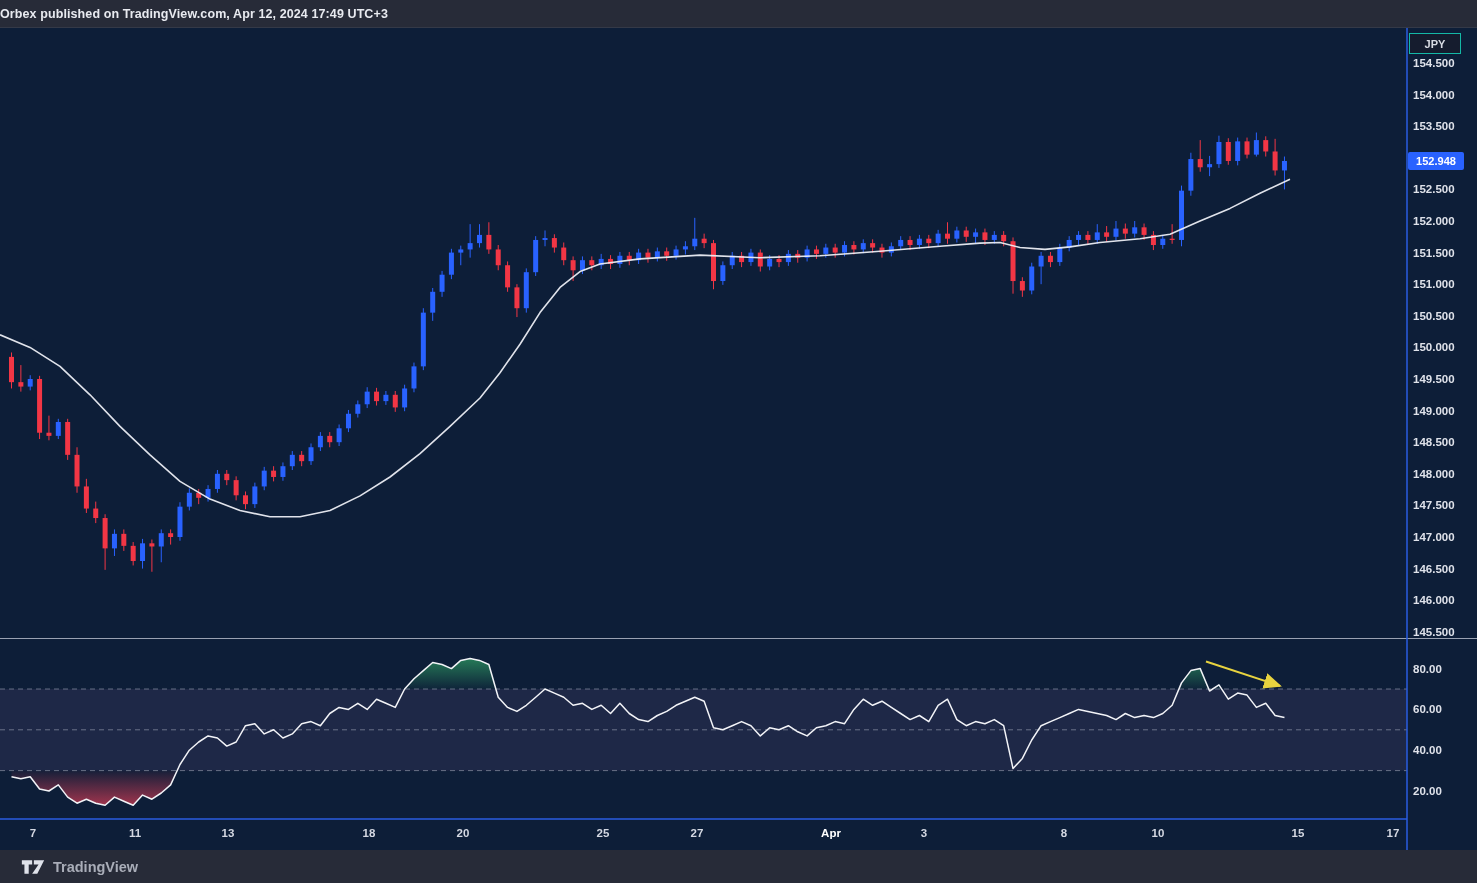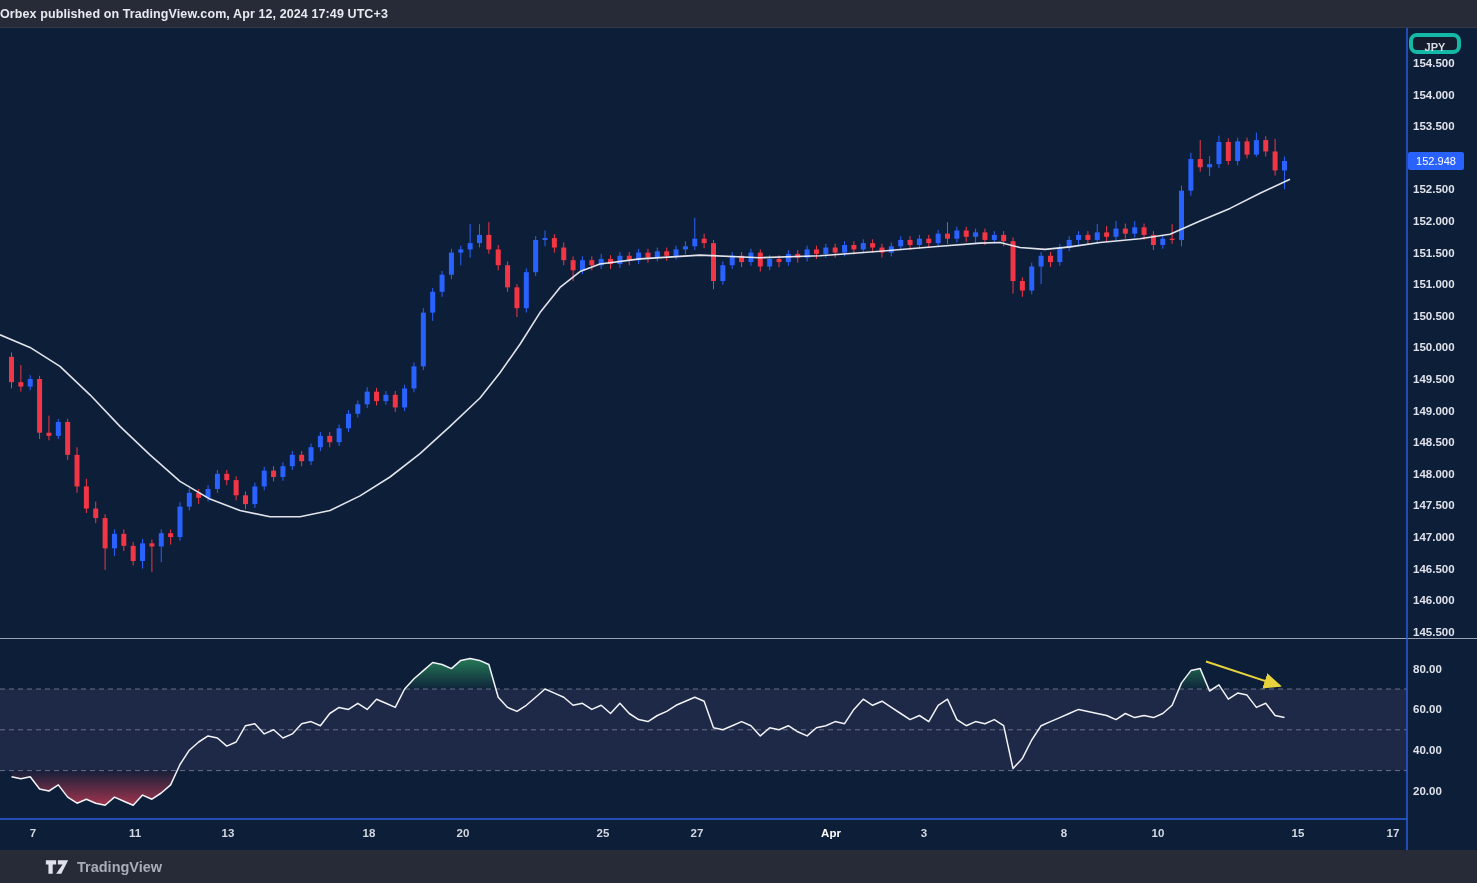--- a/index.html
+++ b/index.html
@@ -3,25 +3,25 @@
 <meta charset="utf-8">
 <style>
   html,body{margin:0;padding:0;background:#272b38;width:1477px;height:883px;overflow:hidden;
     font-family:"Liberation Sans",sans-serif;-webkit-font-smoothing:antialiased;}
   #app{position:relative;width:1477px;height:883px;}
   #header{height:28px;line-height:28px;padding-left:0;background:#272b38;color:#e8eaf0;
     font-size:12.5px;font-weight:bold;letter-spacing:.1px;border-bottom:1px solid #343947;box-sizing:border-box;}
   #chart-wrap{position:relative;width:1477px;height:822px;background:#0d1e38;}
   #chart-svg{position:absolute;left:0;top:0;display:block;}
   .price-badge{position:absolute;left:1408px;width:56px;height:18px;background:#2962ff;color:#fff;
-    font-size:11px;font-weight:normal;text-align:center;line-height:18px;border-radius:2px;z-index:5;}
+    font-size:11px;font-weight:bold;text-align:center;line-height:18px;border-radius:2px;z-index:5;}
   .jpy-btn{position:absolute;left:1409px;top:5px;width:52px;height:21px;background:#151c2e;
-    border:4px solid #14b8a6;border-radius:8px;color:#d8dbe3;font-size:11px;font-weight:600;
+    border:1px solid #14b8a6;border-radius:0;color:#d8dbe3;font-size:11px;font-weight:600;
     text-align:center;line-height:21px;box-sizing:border-box;z-index:5;}
-  #footer{height:33px;background:#272b38;display:flex;align-items:center;padding-left:45px;}
+  #footer{height:33px;background:#272b38;display:flex;align-items:center;padding-left:21px;}
   #footer .brand{color:#a9adb8;font-size:14.5px;font-weight:600;margin-left:8px;}
   .axis-text{font-family:"Liberation Sans",sans-serif;font-size:11.5px;font-weight:600;}
 </style>
 </head>
 <body>
 
 <div id="app">
   <div id="header">
     <span>Orbex published on TradingView.com, Apr 12, 2024 17:49 UTC+3</span>
   </div>

